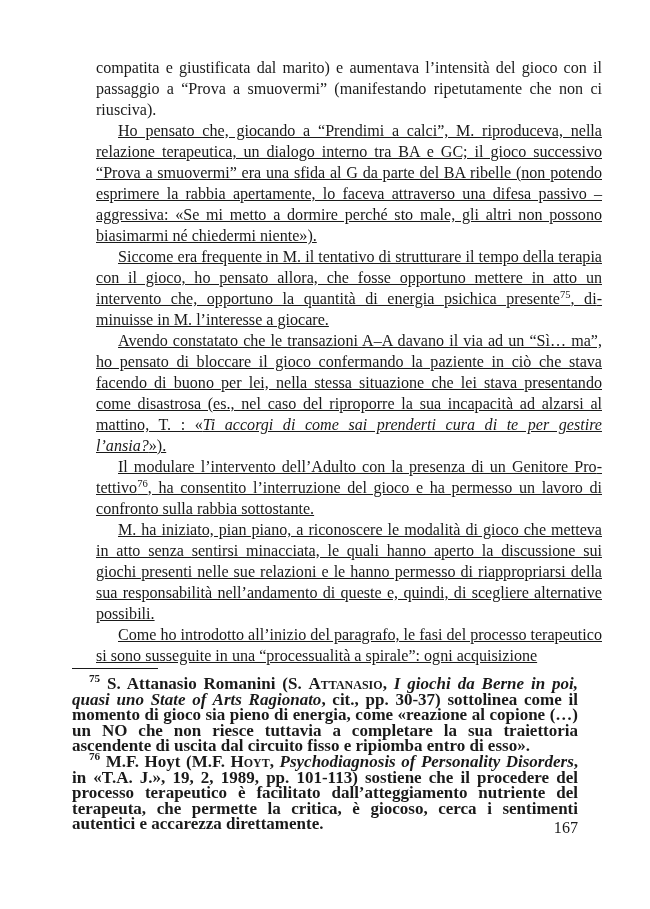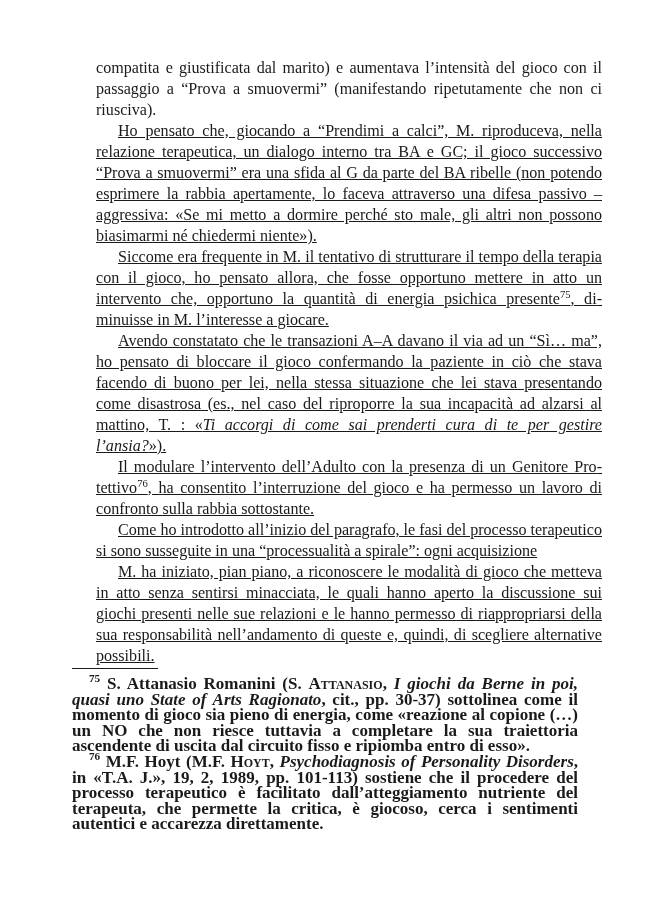--- a/index.html
+++ b/index.html
@@ -87,26 +87,27 @@
 <body>
 
 <div class="page">
 
   <div class="text-column">
       <p class="body-par"><span>compatita e giustificata dal marito) e aumentava l’intensità del gioco con il passaggio a “Prova a smuovermi” (manifestando ripetutamente che non ci riusciva).</span></p>
       <p class="body-par indent"><span>Ho pensato che, giocando a “Prendimi a calci”, M. riproduceva, nella relazione terapeutica, un dialogo interno tra BA e GC; il gioco successivo “Prova a smuovermi” era una sfida al G da parte del BA ribelle (non poten­do esprimere la rabbia apertamente, lo faceva attraverso una difesa passivo – aggressiva: «Se mi metto a dormire perché sto male, gli altri non possono biasimarmi né chiedermi niente»).</span></p>
       <p class="body-par indent"><span>Siccome era frequente in M. il tentativo di strutturare il tempo della terapia con il gioco, ho pensato allora, che fosse opportuno mettere in atto un intervento che, opportuno la quantità di energia psichica presente</span><sup>75</sup><span>, di­minuisse in M. l’interesse a giocare.</span></p>
       <p class="body-par indent"><span>Avendo constatato che le transazioni A–A davano il via ad un “Sì… ma”, ho pensato di bloccare il gioco confermando la paziente in ciò che stava facendo di buono per lei, nella stessa situazione che lei stava pre­sentando come disastrosa (es., nel caso del riproporre la sua incapacità ad alzarsi al mattino, T. : «</span><em>Ti accorgi di come sai prenderti cura di te per gestire l’ansia?</em><span>»).</span></p>
       <p class="body-par indent"><span>Il modulare l’intervento dell’Adulto con la presenza di un Genitore Pro­tettivo</span><sup>76</sup><span>, ha consentito l’interruzione del gioco e ha permesso un lavoro di confronto sulla rabbia sottostante.</span></p>
+      <p class="body-par indent"><span>M. ha iniziato, pian piano, a riconoscere le modalità di gioco che met­teva in atto senza sentirsi minacciata, le quali hanno aperto la discussione sui giochi presenti nelle sue relazioni e le hanno permesso di riappropriarsi della sua responsabilità nell’andamento di queste e, quindi, di scegliere alternative possibili.</span></p>
       <p class="body-par indent"><span>Come ho introdotto all’inizio del paragrafo, le fasi del processo terapeu­tico si sono susseguite in una “processualità a spirale”: ogni acquisizione</span></p>
-      <p class="body-par indent"><span>M. ha iniziato, pian piano, a riconoscere le modalità di gioco che met­teva in atto senza sentirsi minacciata, le quali hanno aperto la discussione sui giochi presenti nelle sue relazioni e le hanno permesso di riappropriarsi della sua responsabilità nell’andamento di queste e, quindi, di scegliere alternative possibili.</span></p>
     </div>
 
   <div class="footnotes">
     <hr class="fn-rule">
     <div>
         <p class="fn-par"><sup>75</sup><span> S. Attanasio Romanini (S. </span><span class="sc">Attanasio</span><span>, </span><em>I giochi da Berne in poi, quasi uno State of Arts Ragionato</em><span>, cit., pp. 30-37) sottolinea come il momento di gioco sia pieno di energia, come «reazione al copione (…) un NO che non riesce tuttavia a completare la sua traiettoria ascendente di uscita dal circuito fisso e ripiomba entro di esso».</span></p>
         <p class="fn-par"><sup>76</sup><span> M.F. Hoyt (M.F. </span><span class="sc">Hoyt</span><span>, </span><em>Psychodiagnosis of Personality Disorders</em><span>, in «T.A. J.», 19, 2, 1989, pp. 101-113) sostiene che il procedere del processo terapeutico è facilitato dall’at­teggiamento nutriente del terapeuta, che permette la critica, è giocoso, cerca i sentimenti autentici e accarezza direttamente.</span></p>
       </div>
   </div>
 
+  <div class="page-number">167</div>
 
 </div>
 
 </body></html>

